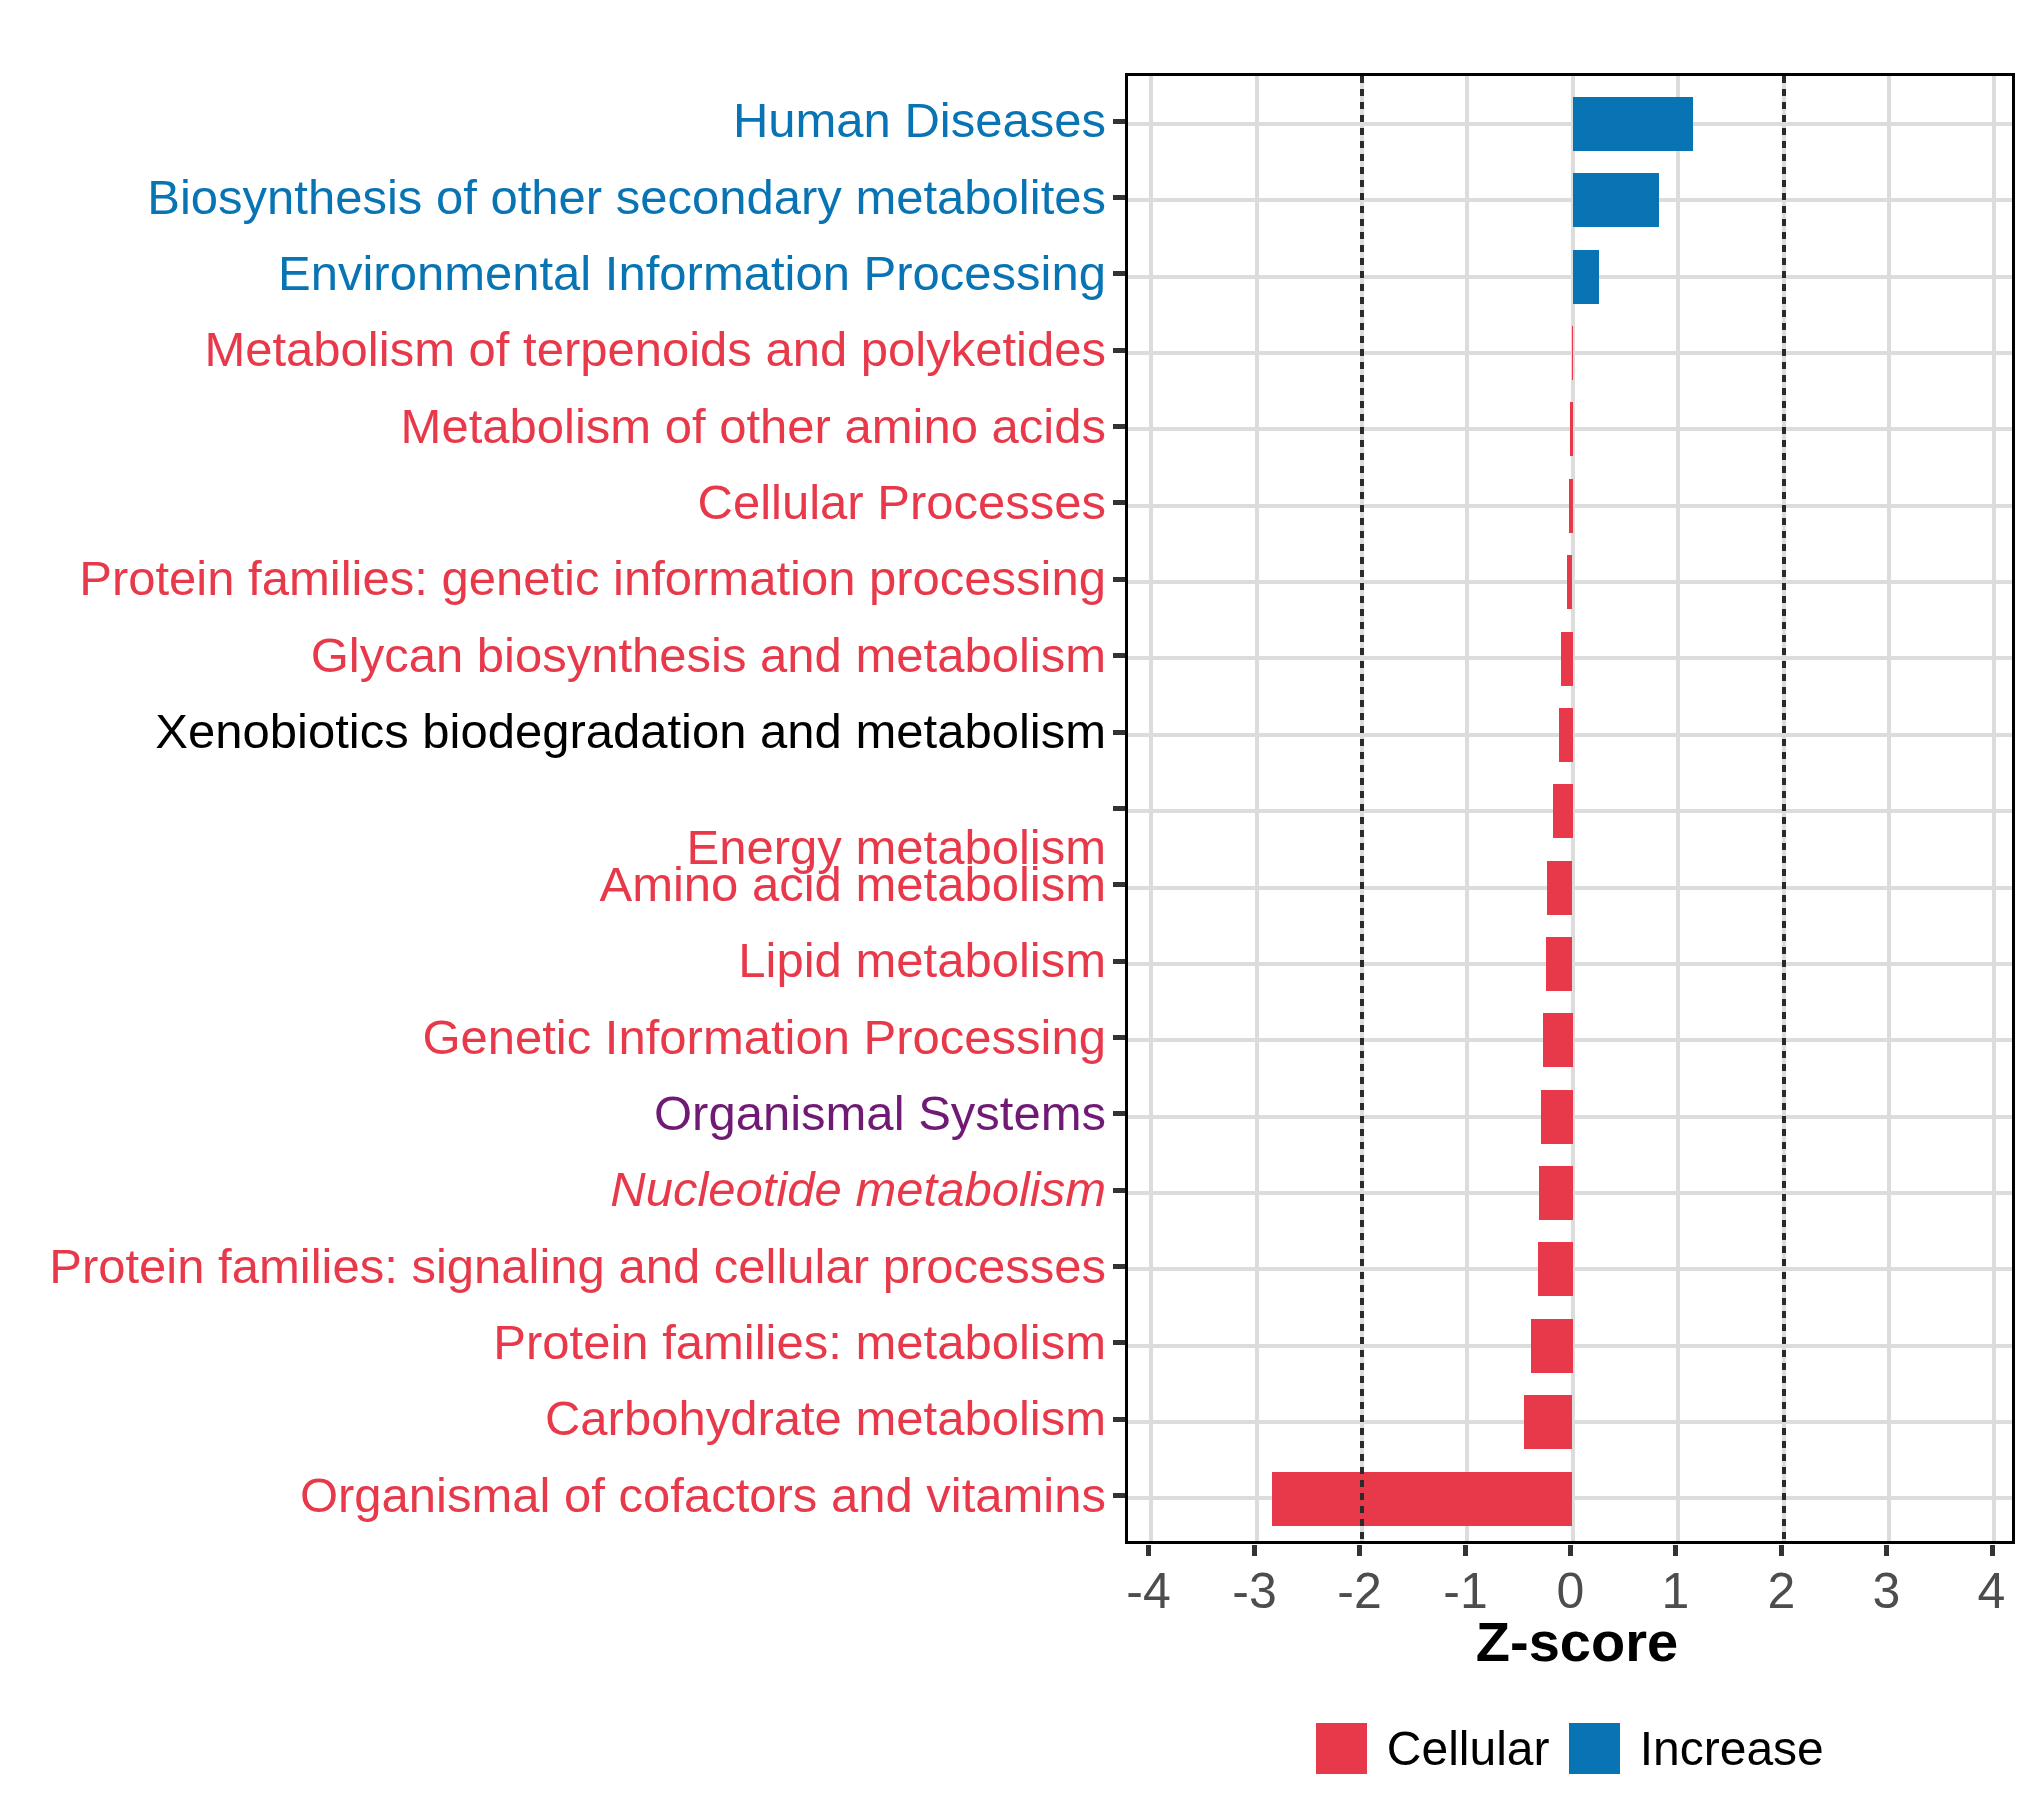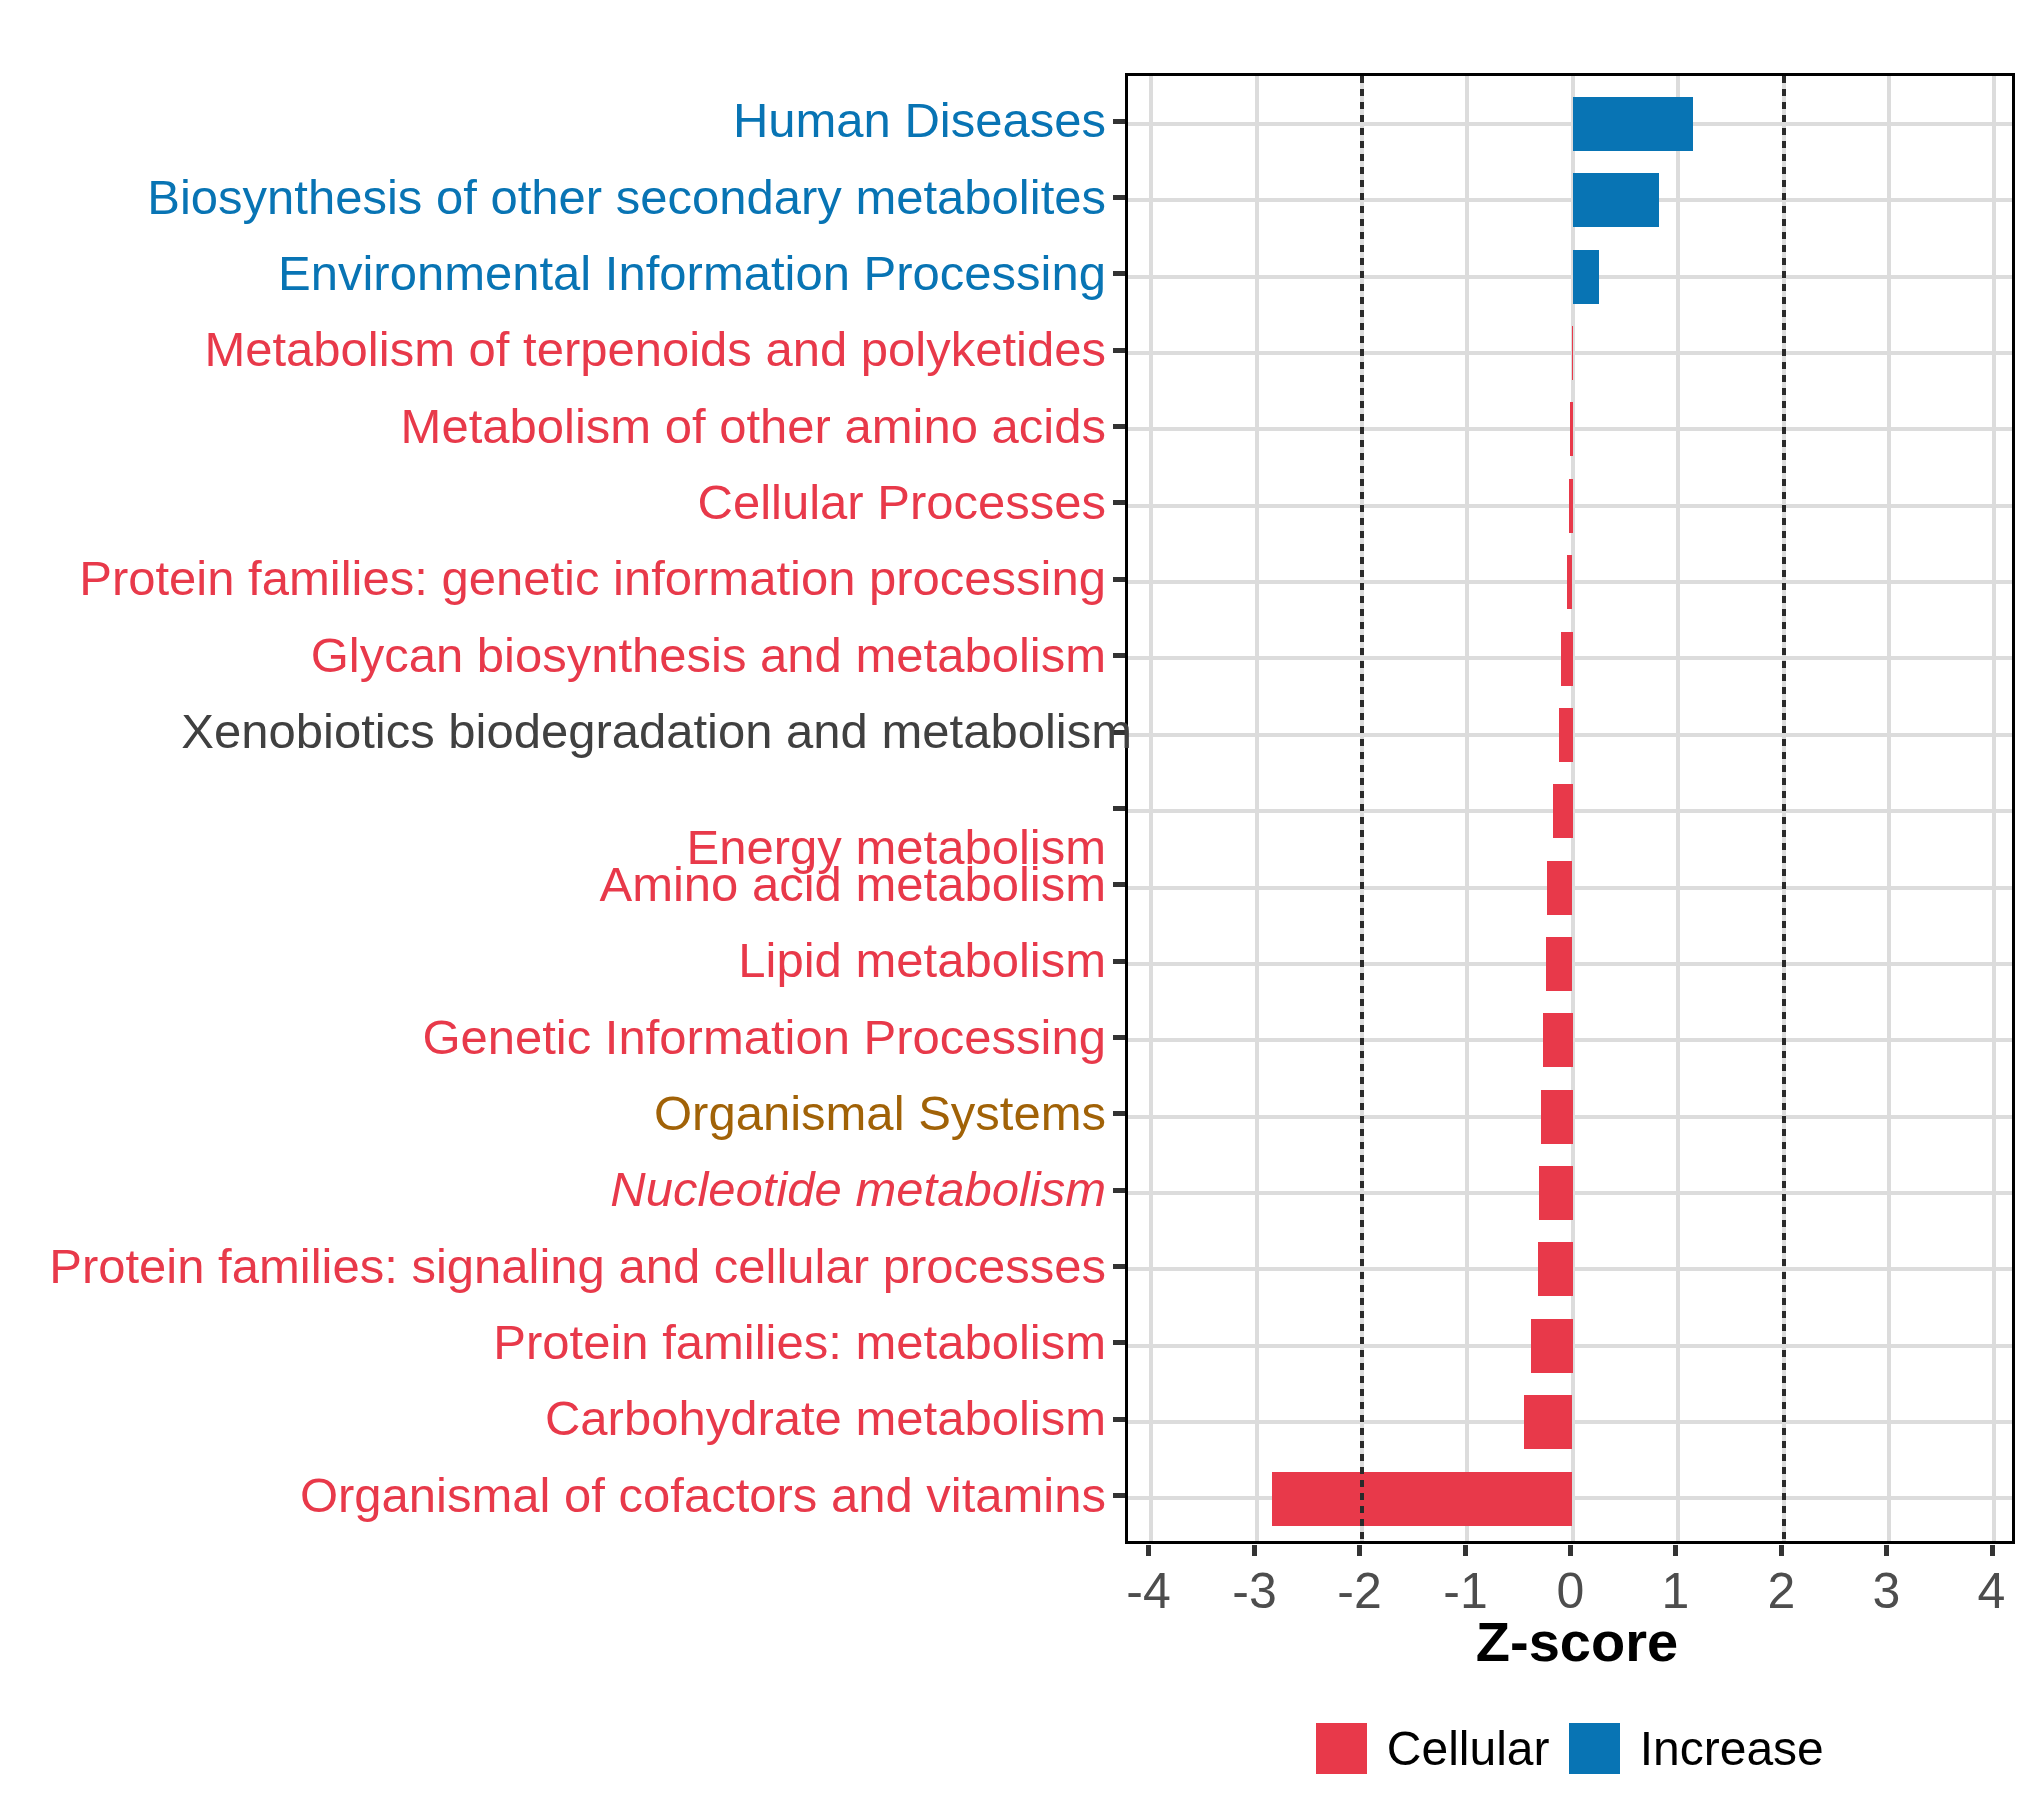--- a/index.html
+++ b/index.html
@@ -101,31 +101,31 @@
     <div class="y-label" style="right: 929px; top: 312px; height: 75px; line-height: 75px; color: rgb(232, 57, 74);">Metabolism of terpenoids and polyketides</div>
     <div class="y-tick" style="left: 1113px; top: 424px; background: rgb(51, 51, 51);"></div>
     <div class="y-label" style="right: 929px; top: 389px; height: 75px; line-height: 75px; color: rgb(232, 57, 74);">Metabolism of other amino acids</div>
     <div class="y-tick" style="left: 1113px; top: 500px; background: rgb(51, 51, 51);"></div>
     <div class="y-label" style="right: 929px; top: 465px; height: 75px; line-height: 75px; color: rgb(232, 57, 74);">Cellular Processes</div>
     <div class="y-tick" style="left: 1113px; top: 577px; background: rgb(51, 51, 51);"></div>
     <div class="y-label" style="right: 929px; top: 541px; height: 75px; line-height: 75px; color: rgb(232, 57, 74);">Protein families: genetic information processing</div>
     <div class="y-tick" style="left: 1113px; top: 653px; background: rgb(51, 51, 51);"></div>
     <div class="y-label" style="right: 929px; top: 618px; height: 75px; line-height: 75px; color: rgb(232, 57, 74);">Glycan biosynthesis and metabolism</div>
     <div class="y-tick" style="left: 1113px; top: 730px; background: rgb(51, 51, 51);"></div>
-    <div class="y-label" style="right: 903px; top: 694px; height: 75px; line-height: 75px; color: #404040;">Xenobiotics biodegradation and metabolism</div>
+    <div class="y-label" style="right: 929px; top: 694px; height: 75px; line-height: 75px; color: #000000;">Xenobiotics biodegradation and metabolism</div>
     <div class="y-tick" style="left: 1113px; top: 806px; background: rgb(51, 51, 51);"></div>
     <div class="y-label" style="right: 929px; top: 810px; height: 75px; line-height: 75px; color: rgb(232, 57, 74);">Energy metabolism</div>
     <div class="y-tick" style="left: 1113px; top: 882px; background: rgb(51, 51, 51);"></div>
     <div class="y-label" style="right: 929px; top: 847px; height: 75px; line-height: 75px; color: rgb(232, 57, 74);">Amino acid metabolism</div>
     <div class="y-tick" style="left: 1113px; top: 959px; background: rgb(51, 51, 51);"></div>
     <div class="y-label" style="right: 929px; top: 923px; height: 75px; line-height: 75px; color: rgb(232, 57, 74);">Lipid metabolism</div>
     <div class="y-tick" style="left: 1113px; top: 1035px; background: rgb(51, 51, 51);"></div>
     <div class="y-label" style="right: 929px; top: 1000px; height: 75px; line-height: 75px; color: rgb(232, 57, 74);">Genetic Information Processing</div>
     <div class="y-tick" style="left: 1113px; top: 1111px; background: rgb(51, 51, 51);"></div>
-    <div class="y-label" style="right: 929px; top: 1076px; height: 75px; line-height: 75px; color: #a16207;">Organismal Systems</div>
+    <div class="y-label" style="right: 929px; top: 1076px; height: 75px; line-height: 75px; color: #701a75;">Organismal Systems</div>
     <div class="y-tick" style="left: 1113px; top: 1188px; background: rgb(51, 51, 51);"></div>
     <div class="y-label" style="right: 929px; top: 1152px; height: 75px; line-height: 75px; color: rgb(232, 57, 74); font-style: italic;">Nucleotide metabolism</div>
     <div class="y-tick" style="left: 1113px; top: 1264px; background: rgb(51, 51, 51);"></div>
     <div class="y-label" style="right: 929px; top: 1229px; height: 75px; line-height: 75px; color: rgb(232, 57, 74);">Protein families: signaling and cellular processes</div>
     <div class="y-tick" style="left: 1113px; top: 1340px; background: rgb(51, 51, 51);"></div>
     <div class="y-label" style="right: 929px; top: 1305px; height: 75px; line-height: 75px; color: rgb(232, 57, 74);">Protein families: metabolism</div>
     <div class="y-tick" style="left: 1113px; top: 1417px; background: rgb(51, 51, 51);"></div>
     <div class="y-label" style="right: 929px; top: 1381px; height: 75px; line-height: 75px; color: rgb(232, 57, 74);">Carbohydrate metabolism</div>
     <div class="y-tick" style="left: 1113px; top: 1493px; background: rgb(51, 51, 51);"></div>
     <div class="y-label" style="right: 929px; top: 1458px; height: 75px; line-height: 75px; color: rgb(232, 57, 74);">Organismal of cofactors and vitamins</div>

